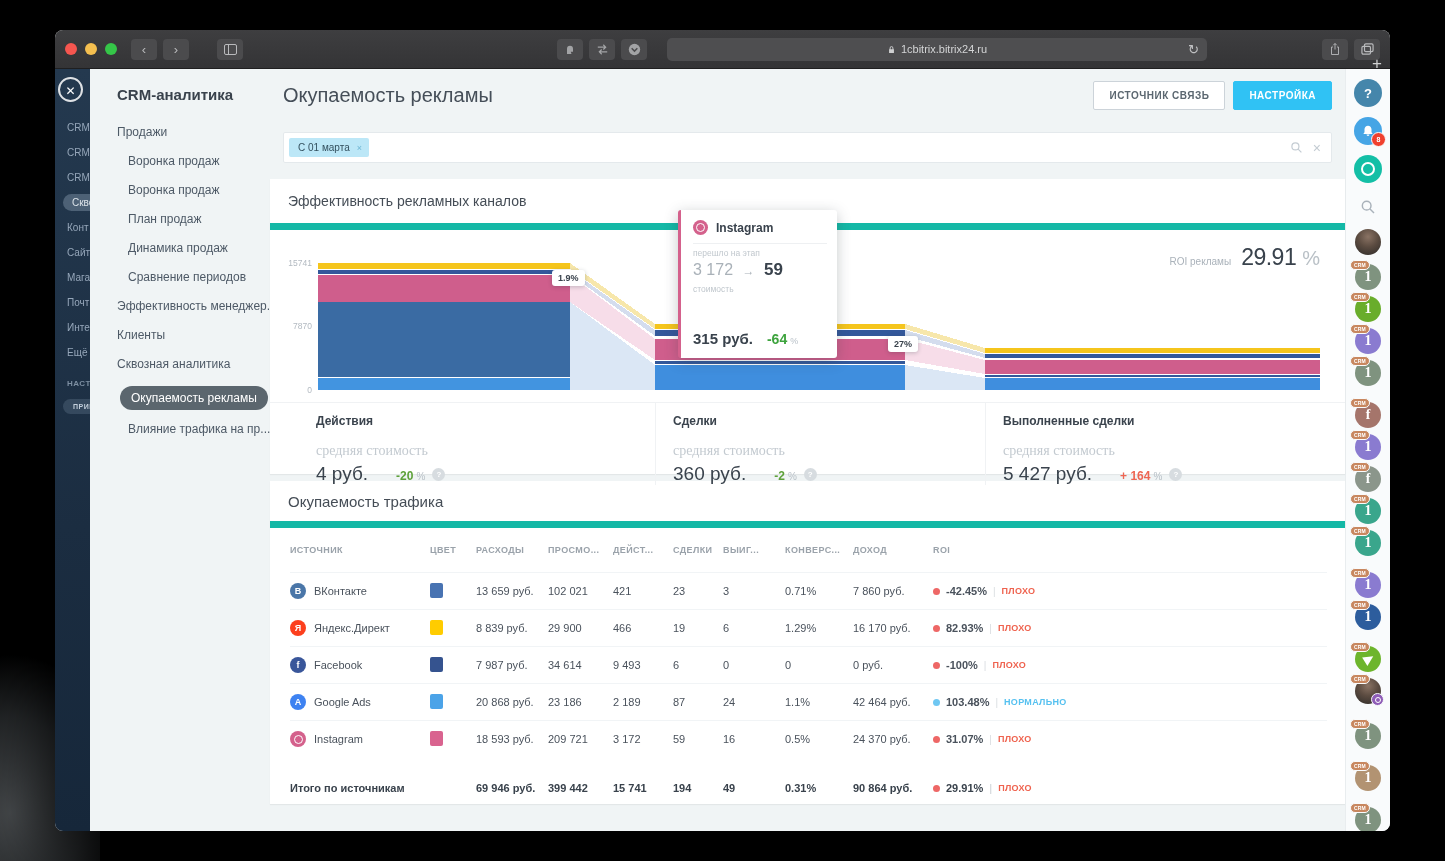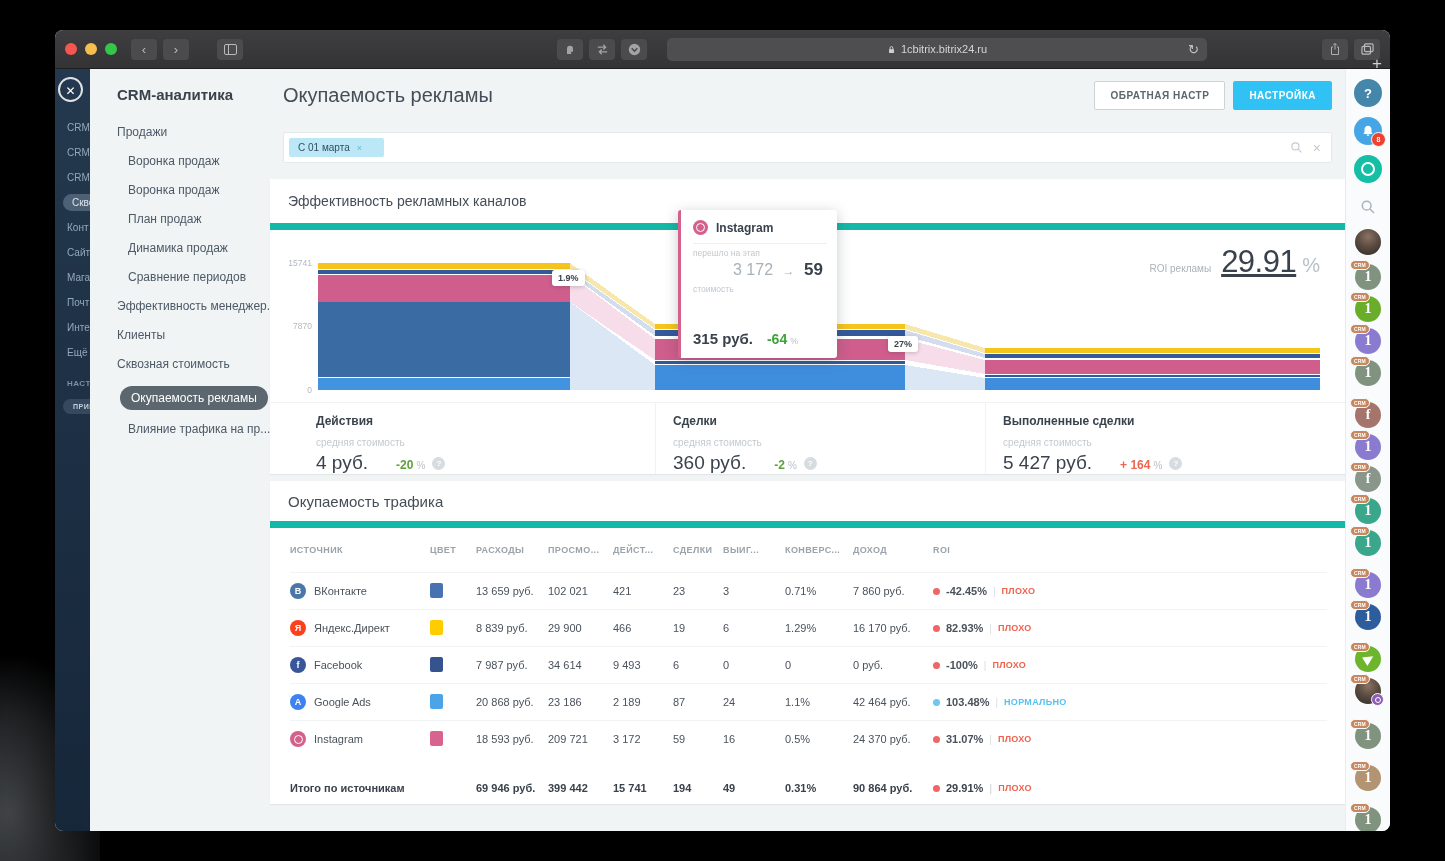--- a/index.html
+++ b/index.html
@@ -46,57 +46,57 @@
   
   .content{flex:1;min-width:0;display:flex;flex-direction:column;}
   .content-header{height:52px;flex:none;display:flex;align-items:center;padding:0 13px;}
   .page-title{font-size:20px;color:#454e58;}
   .btn{height:27px;display:flex;align-items:center;padding:0 15px;font-size:10px;font-weight:700;
     letter-spacing:.5px;border-radius:2px;cursor:pointer;}
   .btn-ghost{margin-left:auto;background:#fff;border:1px solid #ccd3d9;color:#5b6770;}
   .btn-primary{margin-left:8px;background:#30c2f4;border:1px solid #30c2f4;color:#fff;}
   .filter-row{margin:11px 13px 0;height:29px;flex:none;background:#fff;border:1px solid #e4e9ec;border-radius:2px;
     display:flex;align-items:center;padding:0 10px 0 5px;}
-  .filter-tag{background:#bce7f7;border-radius:2px;padding:4px 22px 4px 9px;font-size:10px;color:#33505e;display:flex;align-items:center;}
+  .filter-tag{background:#bce7f7;border-radius:2px;padding:4px 7px 4px 9px;font-size:10px;color:#33505e;display:flex;align-items:center;}
   .filter-tag .x{color:#6fb6d4;margin-left:7px;font-size:9px;}
   .filter-icons{margin-left:auto;display:flex;align-items:center;gap:10px;}
   .filter-clear{color:#c3cbd2;font-size:14px;line-height:1;}
   
   .card{background:#fff;box-shadow:0 1px 1px rgba(0,0,0,.05);}
   .chart-card{margin-top:16px;flex:none;position:relative;}
   .card-head{height:44px;border-bottom:7px solid #14b8a6;display:flex;align-items:center;padding:0 18px;
     font-size:14px;color:#454d56;}
   .card-head.big{font-size:15px;height:40px;}
   .chart-area{height:172px;position:relative;}
   .funnel-svg{position:absolute;left:40px;top:30px;}
   .tick{position:absolute;left:8px;width:34px;text-align:right;font-size:8.5px;color:#b3bac1;}
   .pct-tag{position:absolute;background:#fff;border-radius:3px;padding:3px 6px;font-size:9px;font-weight:700;
     color:#39424c;box-shadow:0 1px 4px rgba(40,50,60,.25);}
   .roi{position:absolute;top:14px;right:25px;display:flex;align-items:baseline;}
   .roi-label{font-size:10px;color:#aab2ba;margin-right:10px;}
-  .roi-value{font-size:31px;color:#39424c;letter-spacing:-.5px;text-decoration:underline;}
+  .roi-value{font-size:23px;color:#39424c;letter-spacing:-.5px;}
   .roi-unit{font-size:20px;color:#b9c0c6;margin-left:6px;}
   .tooltip{position:absolute;left:408px;top:31px;width:134px;background:#fff;border-radius:3px;z-index:5;
     border-left:3px solid #d4618c;box-shadow:0 3px 14px rgba(50,60,70,.28);padding:10px 10px 11px 12px;}
   .tt-head{display:flex;align-items:center;border-bottom:1px solid #eef0f2;padding-bottom:8px;}
   .tt-ico{width:15px;height:15px;border-radius:50%;background:#d4618c;display:flex;align-items:center;justify-content:center;margin-right:8px;flex:none;}
   .ring{width:7px;height:7px;border:1.5px solid #fff;border-radius:50%;display:block;}
   .tt-name{font-size:12px;font-weight:700;color:#39424c;}
   .tt-label{font-size:8.5px;color:#c0c7cd;margin-top:4px;}
-  .tt-nums{margin-top:2px;font-size:16px;color:#a9b1b8;margin-left:40px;}
+  .tt-nums{margin-top:2px;font-size:16px;color:#a9b1b8;}
   .tt-nums .to{color:#39424c;font-weight:700;font-size:17px;}
   .tt-cost{margin-top:2px;display:flex;align-items:baseline;text-align:center;}
   .tt-cost .v{font-size:15px;font-weight:700;color:#39424c;}
   .tt-cost .d{font-size:14px;font-weight:700;color:#3da33d;margin-left:14px;margin-top:35px;}
   .tt-cost .u{font-size:9px;color:#b9c1c8;margin-left:3px;}
   .stage-row{height:71px;border-top:1px solid #f0f2f4;display:grid;grid-template-columns:385px 330px 1fr;}
   .stage{padding:11px 0 0 17px;border-left:1px solid #f0f2f4;}
   .stage:first-child{border-left:none;padding-left:46px;}
   .stage-title{font-size:12px;font-weight:700;color:#3a434d;}
-  .stage-sub{font-size:10px;color:#c3cad0;margin-top:9px;}
+  .stage-sub{font-size:14px;color:#c3cad0;margin-top:15px;font-family:Liberation Serif, serif;}
   .stage-val{margin-top:4px;display:flex;align-items:baseline;}
   .stage-val .v{font-size:19px;color:#3a434d;}
   .stage-val .d{font-size:12px;font-weight:700;margin-left:28px;}
   .stage-val .u{font-size:10px;color:#b9c1c8;margin-left:3px;}
   .d-good{color:#5ea13a}.d-bad{color:#ee6552}
   .help-dot{width:13px;height:13px;border-radius:50%;background:#d7dce0;color:#fff;font-size:8px;font-weight:700;
     display:flex;align-items:center;justify-content:center;margin-left:7px;align-self:center;}
   
   .table-card{margin-top:7px;height:323px;flex:none;overflow:hidden;}
   .tbl{padding:0 18px 0 20px;}
@@ -225,30 +225,30 @@
       <div class="menu-title">CRM-аналитика</div>
       <div id="menu-items">
           <div class="menu-item">Продажи</div>
           <div class="menu-item sub">Воронка продаж</div>
           <div class="menu-item sub">Воронка продаж</div>
           <div class="menu-item sub">План продаж</div>
           <div class="menu-item sub">Динамика продаж</div>
           <div class="menu-item sub">Сравнение периодов</div>
           <div class="menu-item">Эффективность менеджер...</div>
           <div class="menu-item">Клиенты</div>
-          <div class="menu-item">Сквозная стоимость</div>
+          <div class="menu-item">Сквозная аналитика</div>
           <div><div class="menu-item sub selected">Окупаемость рекламы</div></div>
           <div class="menu-item sub">Влияние трафика на пр...</div>
         </div>
     </div>
 
     <div class="content">
       <div class="content-header">
         <div class="page-title">Окупаемость рекламы</div>
-        <div class="btn btn-ghost">ОБРАТНАЯ НАСТР</div>
+        <div class="btn btn-ghost">ИСТОЧНИК СВЯЗЬ</div>
         <div class="btn btn-primary">НАСТРОЙКА</div>
       </div>
 
       <div class="filter-row">
         <div class="filter-tag">
           <span>С 01 марта</span>
           <span class="x">×</span>
         </div>
         <div class="filter-icons">
           <svg width="13" height="13" viewBox="0 0 24 24" fill="none" stroke="#c4ccd3" stroke-width="2.2">

